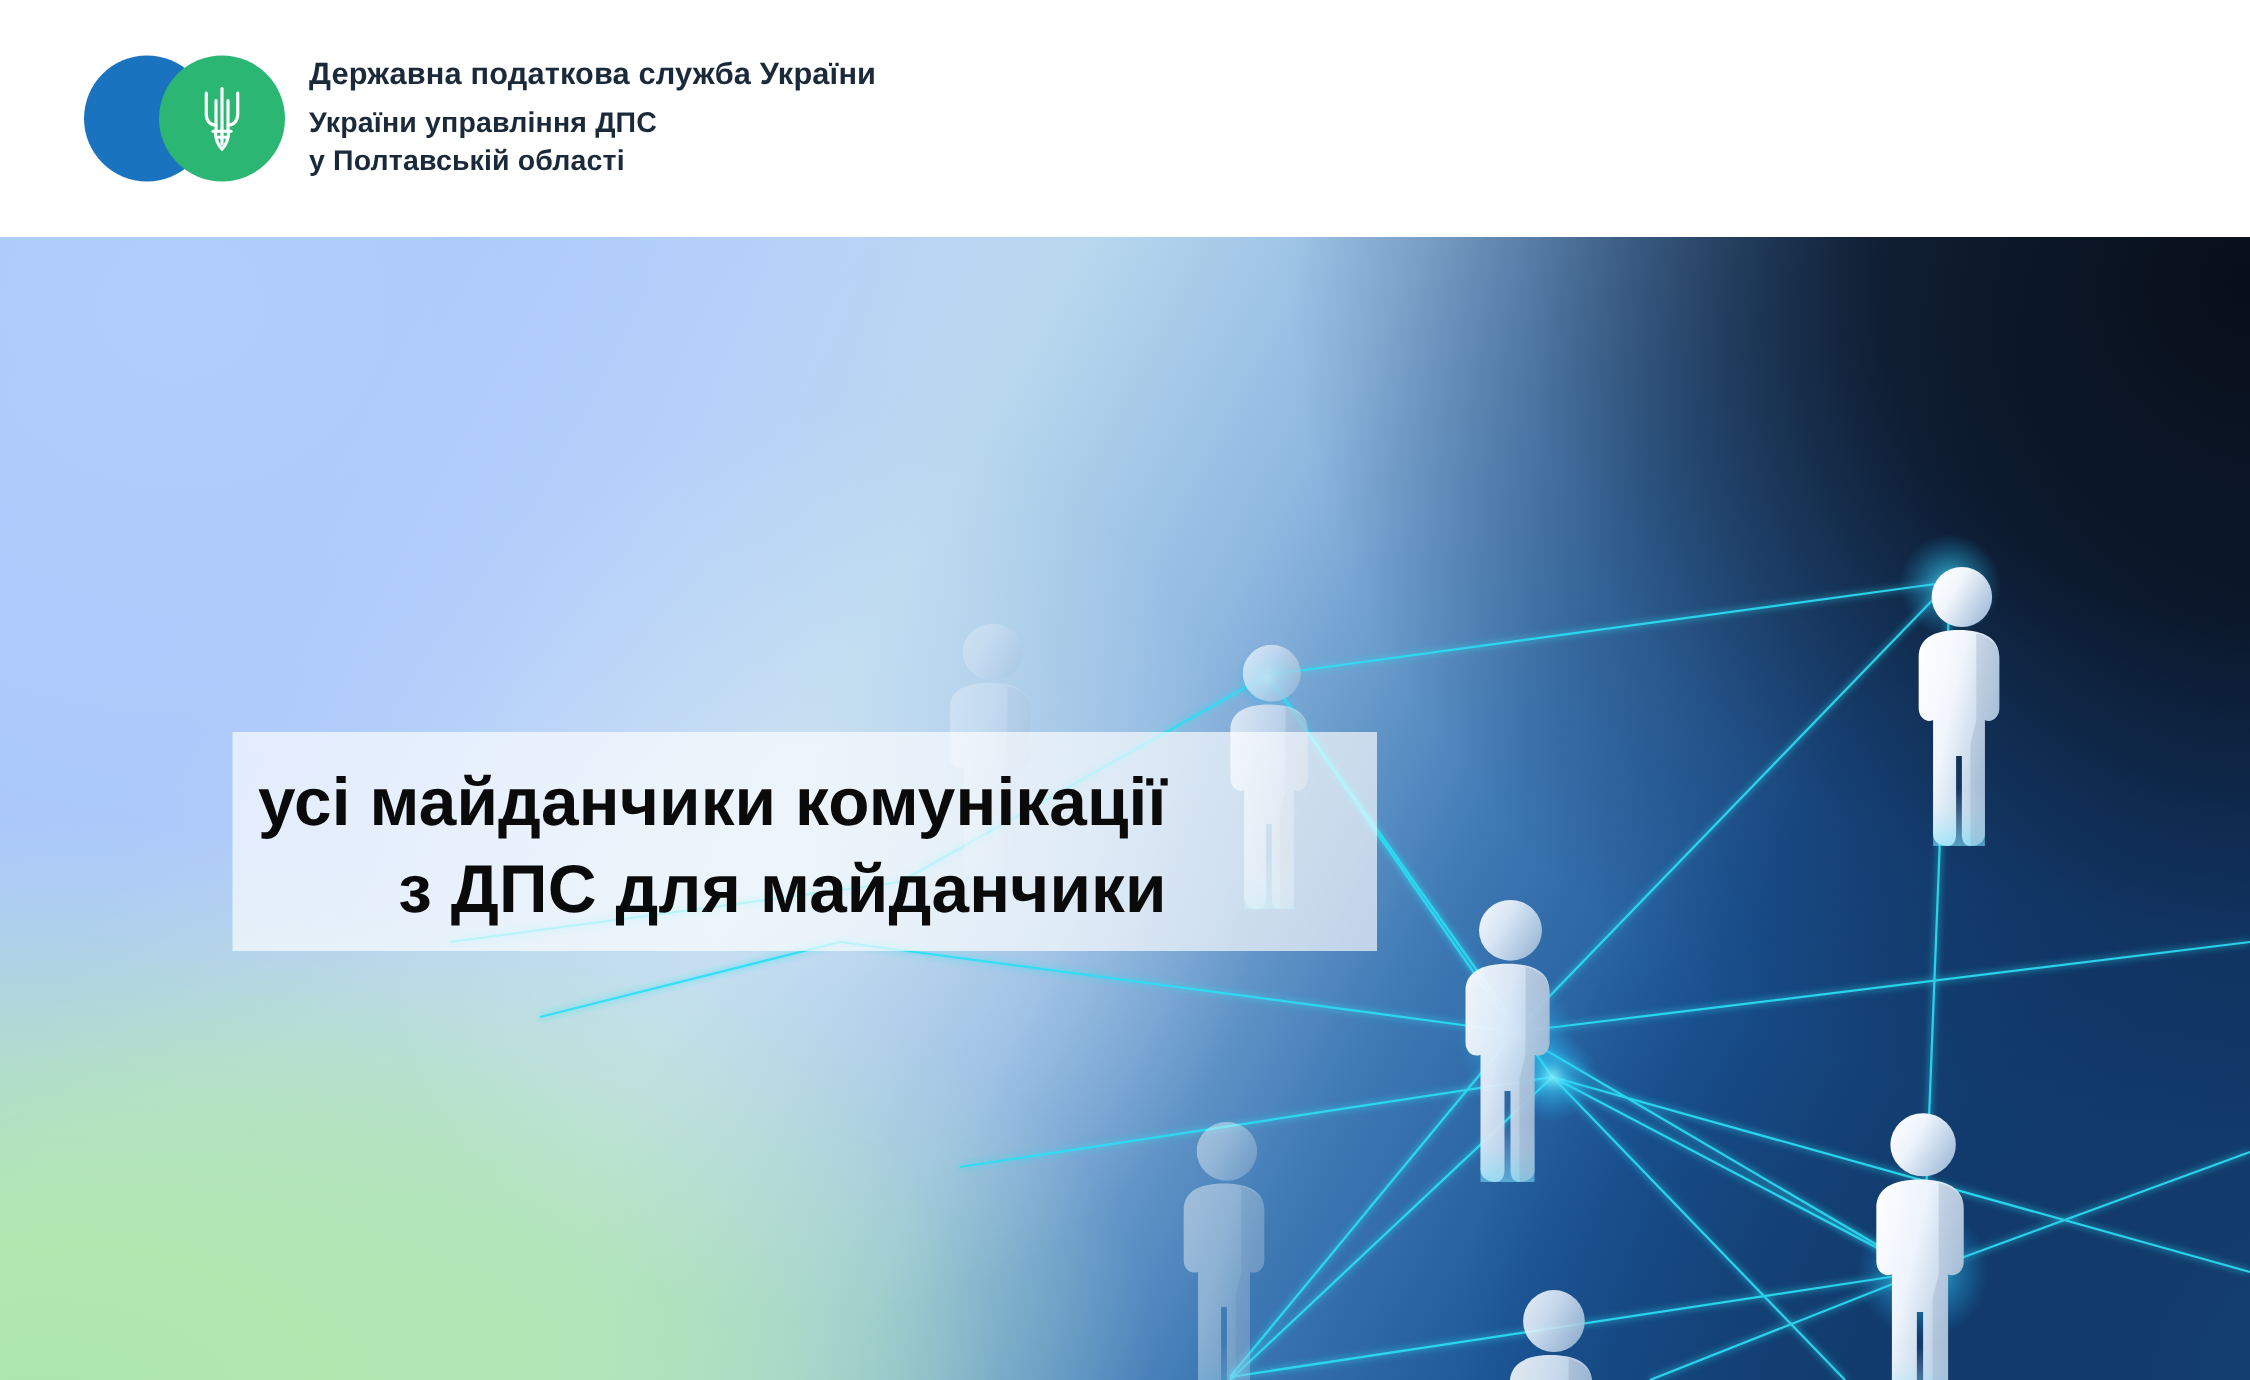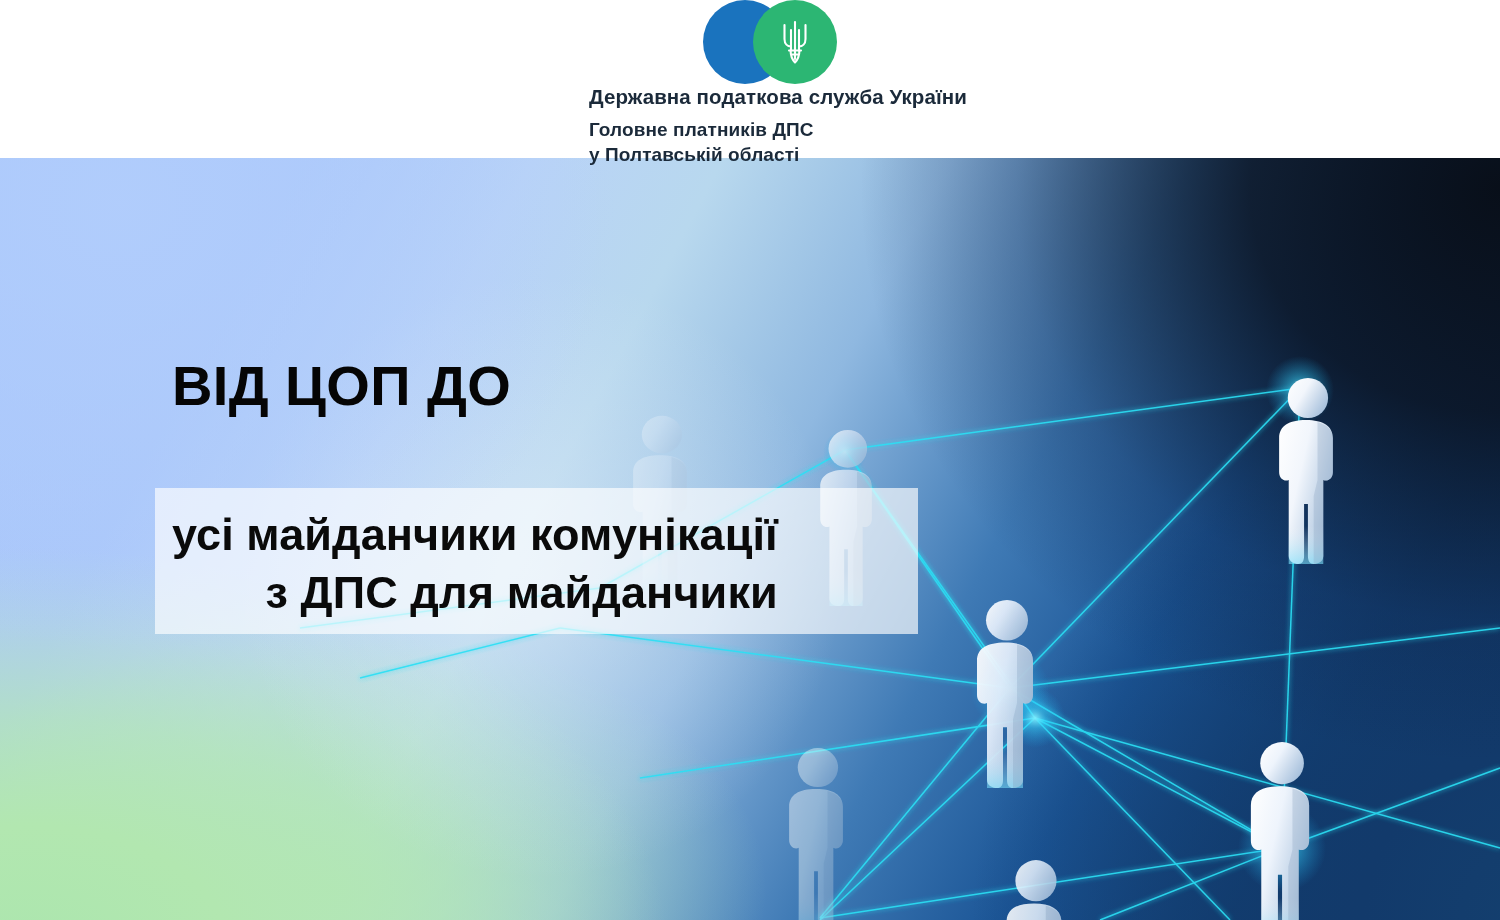--- a/index.html
+++ b/index.html
@@ -18,21 +18,20 @@
   }
 
   
   .header {
     position:absolute; left:0; top:0;
     width:1500px; height:158px;
     background:#ffffff;
     display:flex; align-items:center;
     padding-left:56px;
     z-index:40;
-    flex-direction:column;
   }
   .logo-marks {
     position:relative;
     width:134px; height:84px;
     flex:0 0 auto;
     margin-right:16px;
   }
   .logo-circle {
     position:absolute; top:0;
     width:84px; height:84px;
@@ -136,21 +135,21 @@
             <path d="M11 31.5 L23 31.5"></path>
             <path d="M12.6 31.5 C12.6 37.5 14.6 41 17 43.5 C19.4 41 21.4 37.5 21.4 31.5"></path>
             <path d="M14 35.5 L20 35.5"></path>
           </g>
         </svg>
       </div>
     </div>
 
     <div class="logo-text">
       <div class="logo-line1">Державна податкова служба України</div>
-      <div class="logo-line2">Головне платників ДПС</div>
+      <div class="logo-line2">України управління ДПС</div>
       <div class="logo-line3">у Полтавській області</div>
     </div>
 
   </div>
 
   <div class="hero">
 
     <div class="bg-base"></div>
     <div class="bg-green"></div>
     <div class="bg-lightL"></div>
@@ -361,21 +360,20 @@
             <g fill="#8ba5c2" opacity=".32">
               <path d="M62 46 C72 49 78 54 78 62 L78 96 C78 103 72 106 68 104 L68 130 L68 180 C68 186 62 188 58 188 L58 120 L62 104 Z"></path>
             </g>
           </svg>
         </div>
       </div>
 
     <div class="subtitle-panel"></div>
 
     <div class="title-block">
-      <div class="title-line">ВІД ЦОП ДО</div>
     </div>
 
     <div class="subtitle-block">
       <div class="subtitle-line">усі майданчики комунікації</div>
       <div class="subtitle-line">з ДПС для майданчики</div>
     </div>
 
   </div>
 </div>
 

